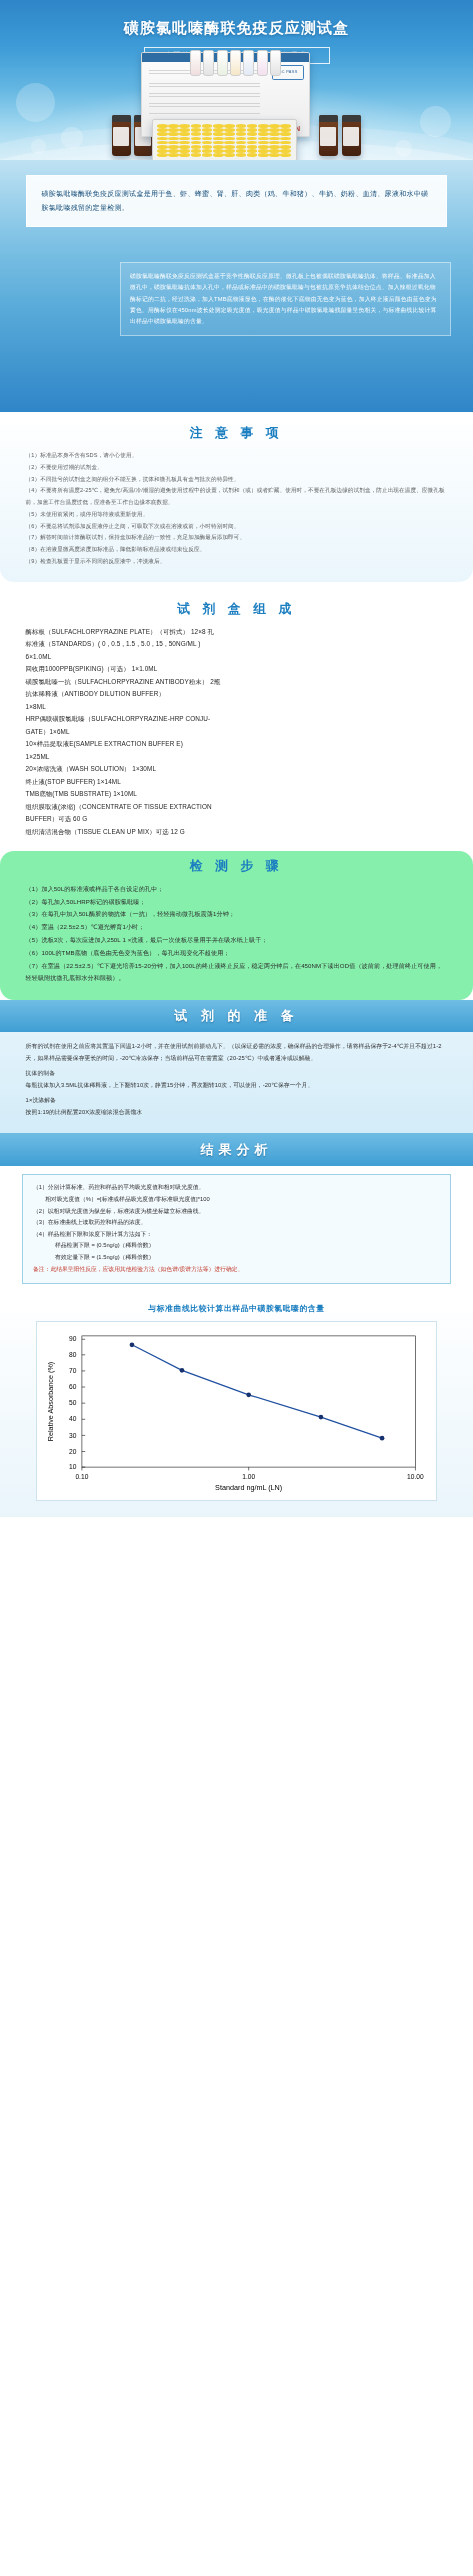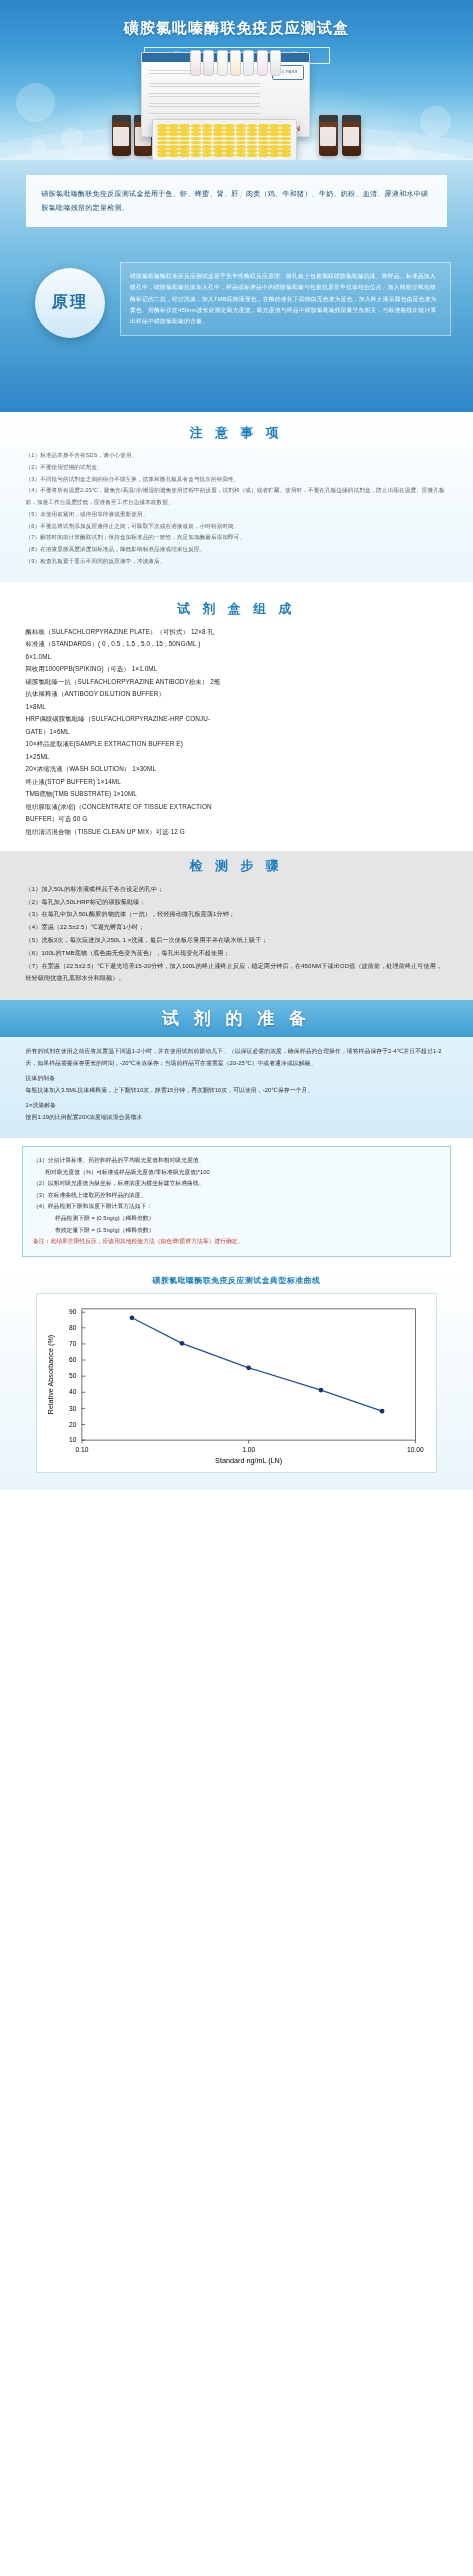--- a/index.html
+++ b/index.html
@@ -131,47 +131,47 @@
     margin-left:120px;margin-right:22px;
     background:rgba(255,255,255,.12);
     border:0.6px solid rgba(255,255,255,.45);
     color:#ffffff;
     font-size:5.8px;line-height:1.95;
     padding:7.8px 9px;
     letter-spacing:0.2px;
   }
 
   
-  .section{background:#ffffff;padding:12.2px 0 7.8px;}
+  .section{background:#ffffff;padding:12.2px 0 7.8px;border-radius:14px;}
   .sec-title{
     text-align:center;color:#1b7ec0;font-size:12.8px;font-weight:bold;letter-spacing:4.5px;
     padding:3.3px 0 7.8px;
   }
   .sec-title.blue-bar{
     background:linear-gradient(180deg,#6fbde4,#3f9ed4);
-    color:#ffffff;padding:7.2px 0;letter-spacing:5px;font-size:17px;
+    color:#ffffff;padding:7.2px 0;letter-spacing:5px;font-size:13px;
     text-shadow:0 0.6px 1.7px rgba(0,50,90,.4);
   }
   .body-text{
     margin:0 25.6px;font-size:6.1px;line-height:2.05;color:#333;letter-spacing:0.1px;
   }
   .body-text.small{font-size:5.6px;color:#5b5b5b;line-height:2.1;}
   .body-text.mid{font-size:6.4px;color:#2b2b2b;}
 
   
   .notes{
     background:linear-gradient(180deg,#ffffff 0%, #eaf6fc 100%);
     padding:10px 0 14.5px;
   }
   
   .composition{background:#ffffff;padding:5.6px 0 13.4px;margin-top:10px;}
   .composition .body-text{font-size:6.4px;line-height:1.95;color:#1d1d1d;}
 
   
-  .steps{background:#e5e5e5;padding:3.3px 0 14.5px;}
+  .steps{background:#86efac;padding:3.3px 0 14.5px;}
   .steps .body-text{font-size:6.1px;line-height:2.1;}
 
   
   .prep{
     background:linear-gradient(180deg,#e8f5fc 0%, #d3ecf8 100%);
     padding:0 0 14.5px;
   }
   .prep .body-text{font-size:5.8px;line-height:2.05;color:#2f2f2f;}
 
   
@@ -356,21 +356,20 @@
 
     <div class="wave w1"></div>
     <div class="wave w2"></div>
   </div>
 
   <div class="desc-wrap">
     <div class="desc-box">磺胺氯吡嗪酶联免疫反应测试盒是用于鱼、虾、蜂蜜、肾、肝、肉类（鸡、牛和猪）、牛奶、奶粉、血清、尿液和水中磺胺氯吡嗪残留的定量检测。</div>
   </div>
 
   <div class="principle">
-    <div class="circle">原理</div>
     <div class="ptext">磺胺氯吡嗪酶联免疫反应测试盒基于竞争性酶联反应原理。微孔板上包被偶联磺胺氯吡嗪抗体。将样品、标准品加入微孔中，磺胺氯吡嗪抗体加入孔中，样品或标准品中的磺胺氯吡嗪与包被抗原竞争抗体结合位点。加入辣根过氧化物酶标记的二抗，经过洗涤，加入TMB底物液显色，在酶的催化下底物由无色变为蓝色，加入终止液后颜色由蓝色变为黄色。用酶标仪在450nm波长处测定吸光度值，吸光度值与样品中磺胺氯吡嗪残留量呈负相关，与标准曲线比较计算出样品中磺胺氯吡嗪的含量。</div>
   </div>
 
   <div class="notes section">
     <div class="sec-title">注 意 事 项</div>
     <div class="body-text small">
       <span style="display:block">（1）标准品本身不含有SDS，请小心使用。</span>
       <span style="display:block">（2）不要使用过期的试剂盒。</span>
       <span style="display:block">（3）不同批号的试剂盒之间的组分不能互换，抗体和微孔板具有盒与批次的特异性。</span>
       <span style="display:block">（4）不要将所有温度2-25℃，避免光/高温/冷/潮湿的避免使用过程中的设置，试剂和（或）或者贮藏。使用时，不要在孔板边缘的试剂盒，防止出现在温度、应微孔板前，加盖工作台温度过低，应准备至工作台边缘本底数据。</span>
@@ -423,34 +422,35 @@
     <div class="body-text" style="margin-top:9px">
       <span style="display:block">所有的试剂在使用之前应将其置温下回温1-2小时，并在使用试剂前振动几下。（以保证必需的浓度，确保样品的合理操作，请将样品保存于2-4℃并且不超过1-2天，如果样品需要保存更长的时间，-20℃冷冻保存；当场前样品可在需置室（20-25℃）中或者通冷或以解融。</span>
       <span style="display:block;margin-top:3.3px">抗体的制备</span>
       <span style="display:block">每瓶抗体加入3.5ML抗体稀释液，上下翻转10次，静置15分钟，再次翻转10次，可以使用，-20℃保存一个月。</span>
       <span style="display:block;margin-top:3.3px">1×洗涤解备</span>
       <span style="display:block">按照1:19的比例配置20X浓度缩浓混合蒸馏水</span>
     </div>
   </div>
 
   <div class="result">
+    <div class="sec-title blue-bar">结果分析</div>
     <div class="result-box">
       <span style="display:block">（1）分别计算标准、药控和样品的平均吸光度值和相对吸光度值。</span>
       <span class="indent">相对吸光度值（%）=[标准或样品吸光度值/零标准吸光度值]*100</span>
       <span style="display:block">（2）以相对吸光度值为纵坐标，标准浓度为横坐标建立标准曲线。</span>
       <span style="display:block">（3）在标准曲线上读取药控和样品的浓度。</span>
       <span style="display:block">（4）样品检测下限和浓度下限计算方法如下：</span>
       <span class="indent2">样品检测下限 = (0.5ng/g)（稀释倍数）</span>
       <span class="indent2">有效定量下限 = (1.5ng/g)（稀释倍数）</span>
       <span class="note-red" style="display:block">备注：此结果呈阳性反应，应该用其他检验方法（如色谱/质谱方法等）进行确定。</span>
     </div>
   </div>
 
   <div class="chart-band">
-    <div class="chart-title">磺胺氯吡嗪酶联免疫反应测试盒典型标准曲线</div>
+    <div class="chart-title">与标准曲线比较计算出样品中磺胺氯吡嗪的含量</div>
     <div class="chart-wrap">
       <svg width="388" height="167" viewBox="0 0 698 300">
 
         <rect x="70" y="14" width="600" height="236" fill="#ffffff" stroke="#000000" stroke-width="1"></rect>
 
         <g font-family="Liberation Sans, sans-serif" font-size="12" fill="#000000">
           <text x="60" y="24" text-anchor="end">90</text>
           <text x="60" y="52" text-anchor="end">80</text>
           <text x="60" y="81" text-anchor="end">70</text>
           <text x="60" y="110" text-anchor="end">60</text>

